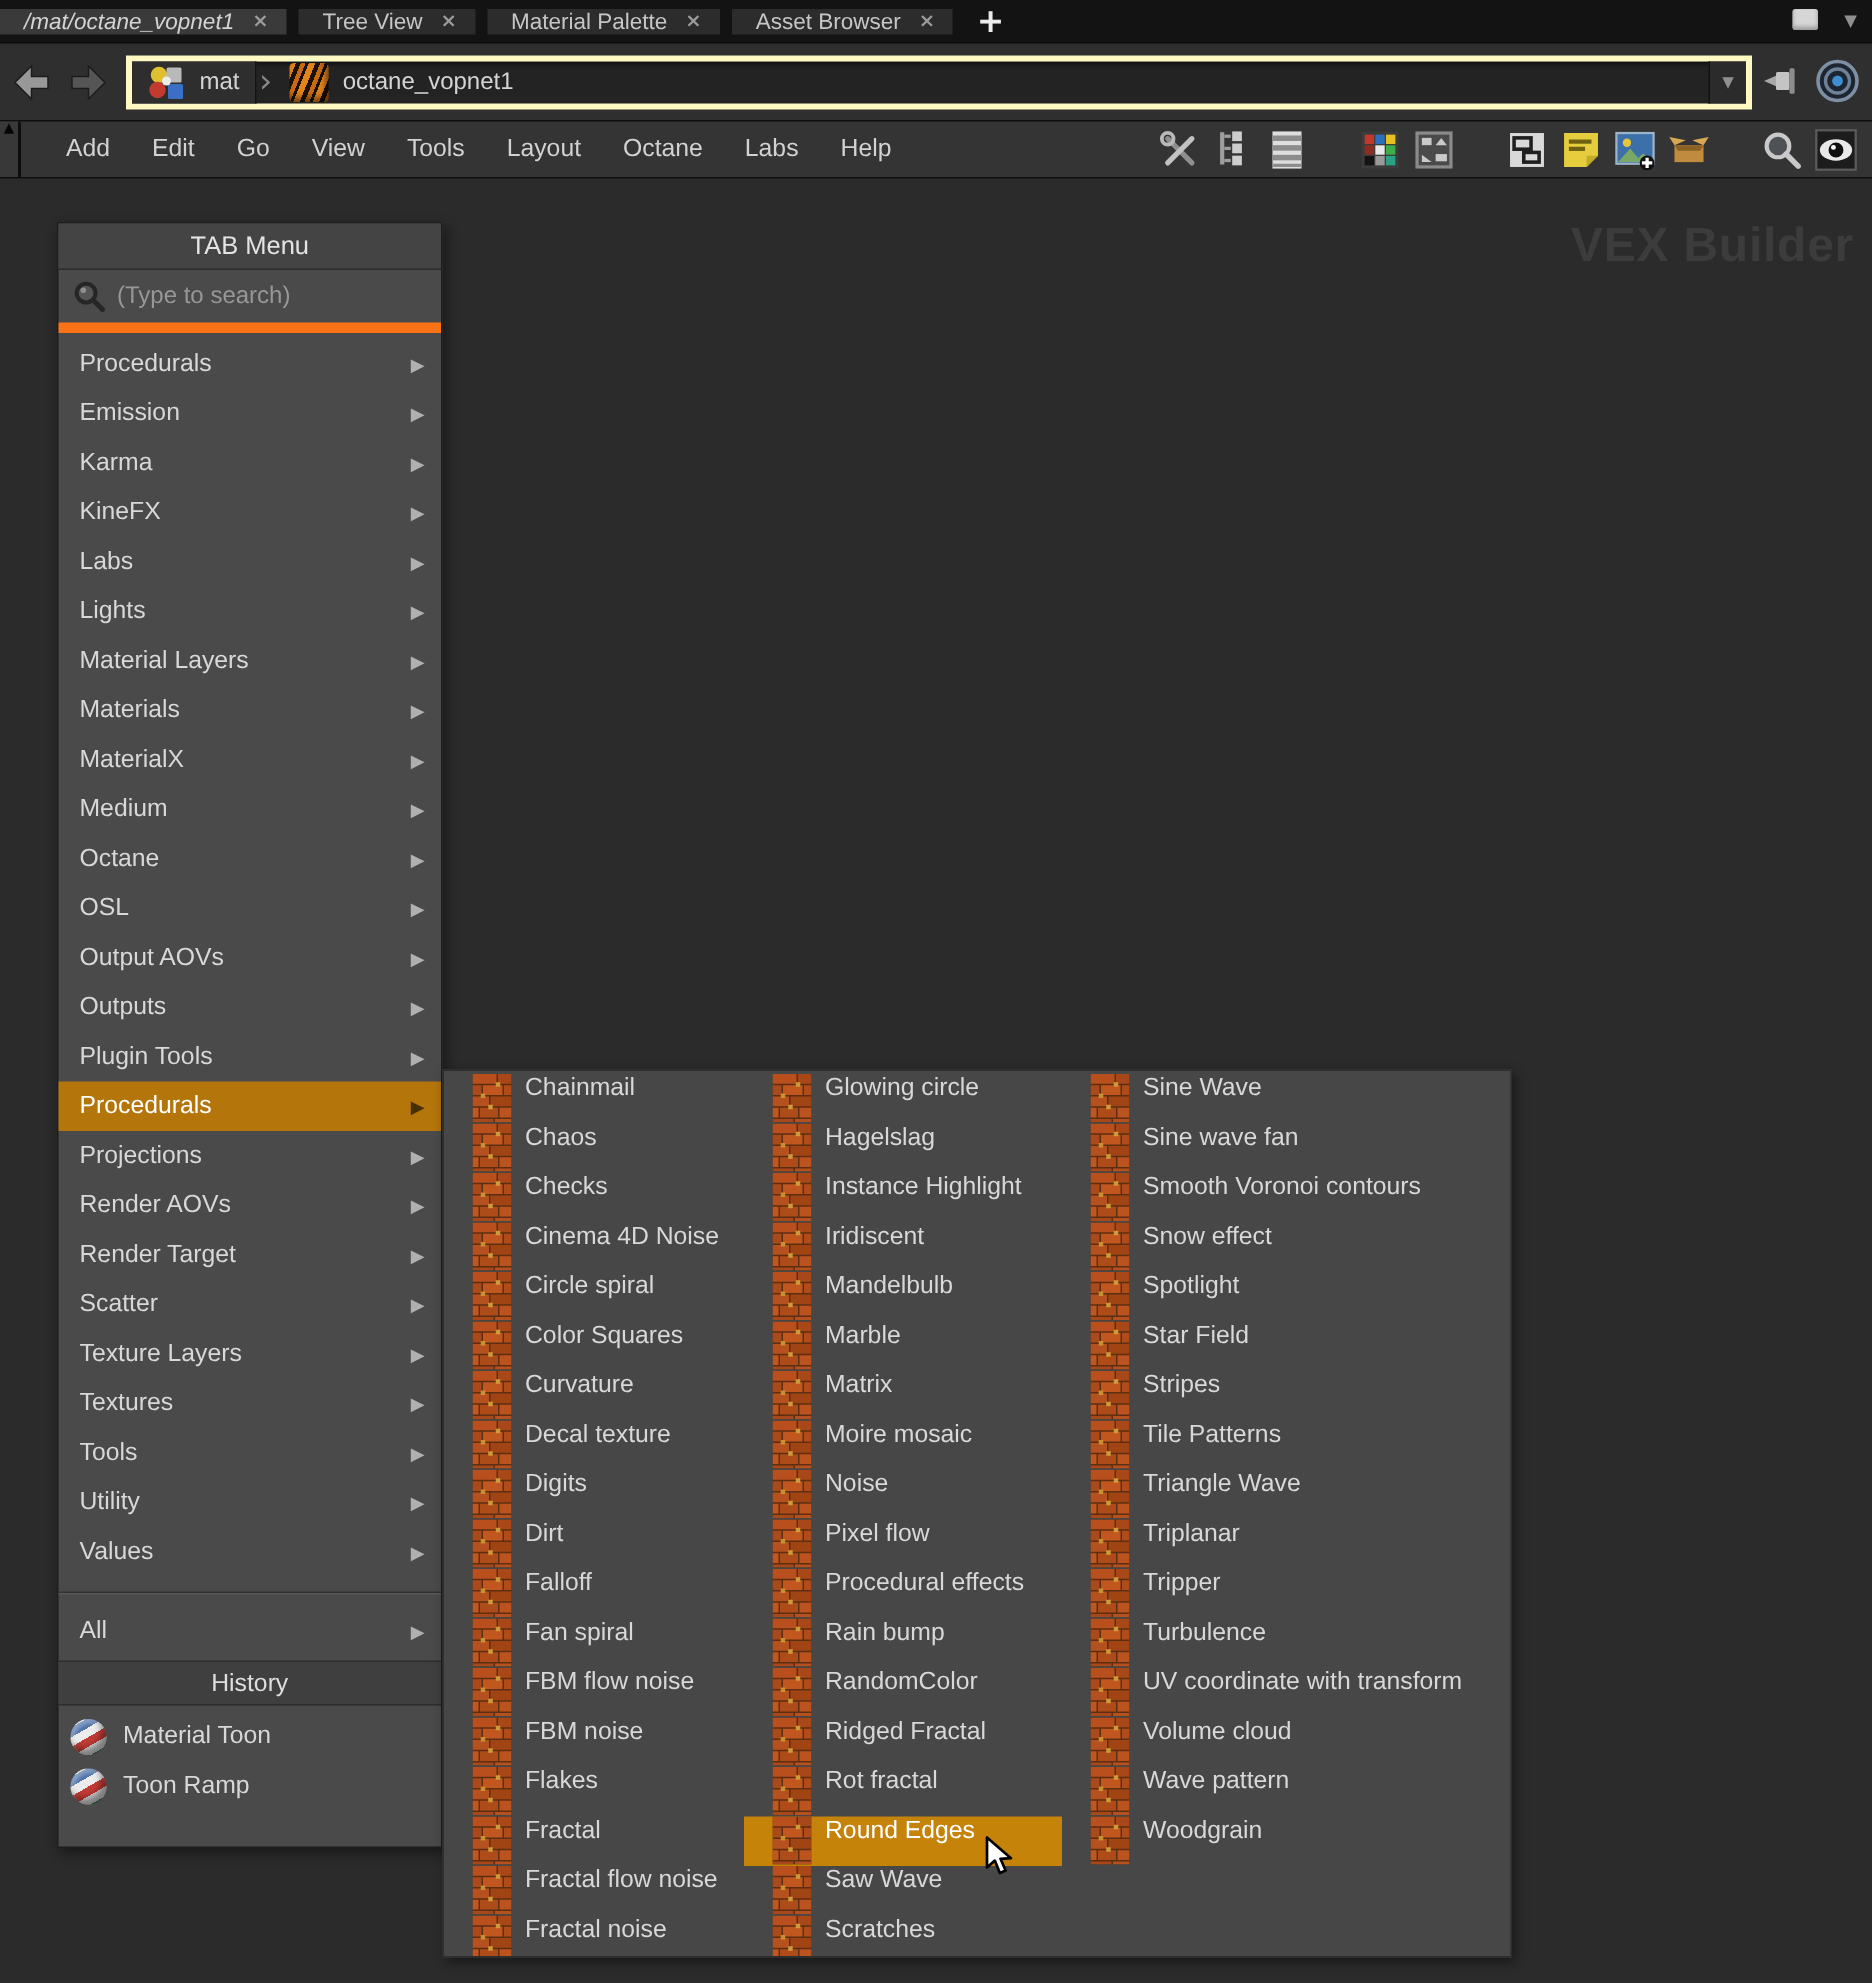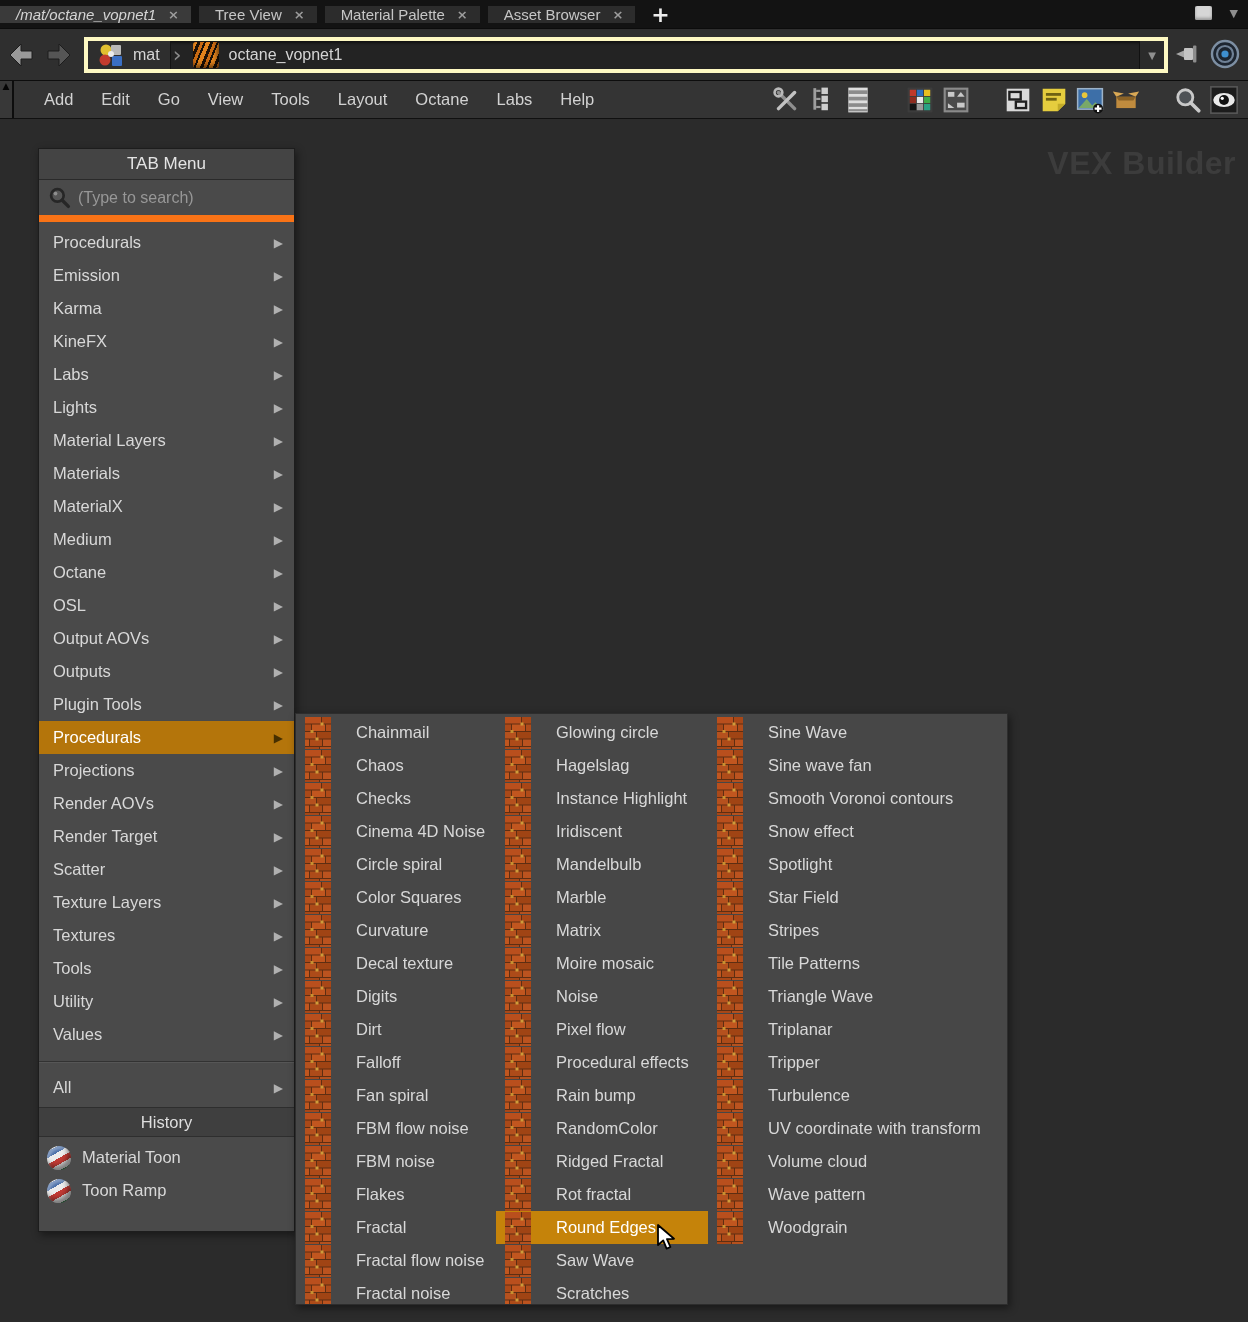--- a/index.html
+++ b/index.html
@@ -67,21 +67,21 @@
   .octane-cube-icon{border-radius:3px;
     background:repeating-linear-gradient(112deg,#e2831c 0 4px,#1d1106 4px 7px,#c96a12 7px 10px,#171009 10px 12px);
     box-shadow:inset -2px -3px 4px rgba(0,0,0,.5);}
 
   
   .submenu{position:absolute;left:295px;top:713px;width:713px;height:592px;background:#474747;border:1px solid #2d2d2d;box-sizing:border-box;display:flex;overflow:hidden;box-shadow:2px 3px 8px rgba(0,0,0,.45);}
   .sm-col{display:flex;flex-direction:column;padding-top:2px;box-sizing:border-box;}
   .sm-col.c0{width:200px;}
   .sm-col.c1{width:212px;}
   .sm-col.c2{flex:1;}
-  .sm-row{flex:none;height:33px;display:flex;align-items:center;gap:25px;padding-left:9px;color:#d8d8d8;font-size:16.5px;cursor:default;}
+  .sm-row{flex:none;height:33px;display:flex;align-items:flex-start;gap:9px;padding-left:19px;color:#d8d8d8;font-size:16.5px;cursor:default;}
   .sm-row.hl{background:#c5830a;color:#ffffff;}
   .brick-icon{width:26px;height:32px;flex:none;display:block;}
 
   
   .cursor{position:absolute;left:655px;top:1224px;pointer-events:none;}
 </style>
 </head>
 <body>
 
 <div class="tabbar">

